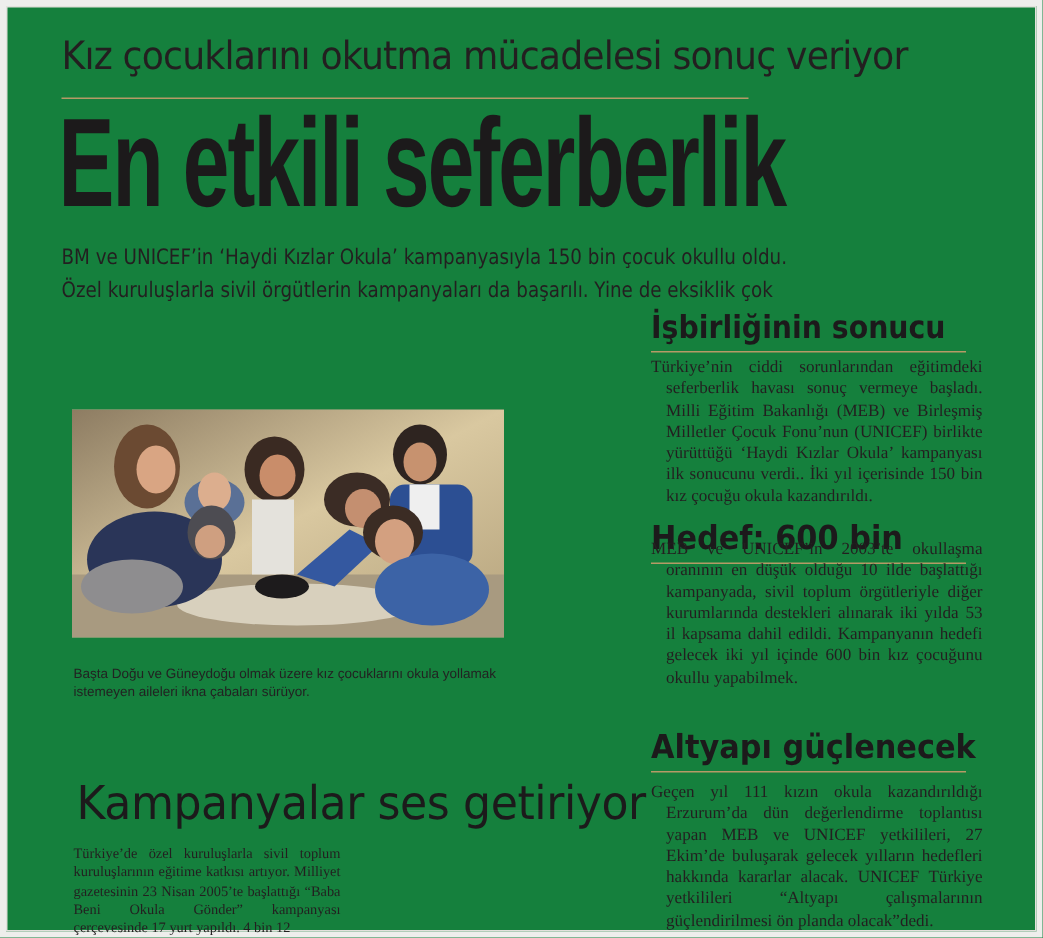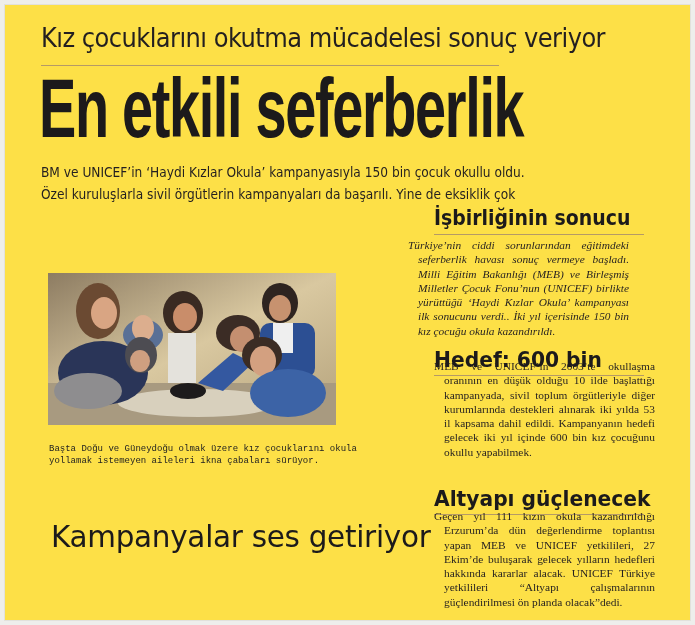--- a/index.html
+++ b/index.html
@@ -1,23 +1,23 @@
 <!DOCTYPE html>
 <html><head>
 <meta charset="utf-8">
 <style>
   html, body { margin:0; padding:0; }
   body { width:695px; height:625px; background:#eeeeec; position:relative; overflow:hidden; font-family:"DejaVu Sans", sans-serif; }
-  .page { position:absolute; left:4px; top:4px; width:687px; height:617px; background:#fde047; border:1px solid #e2e1dc; box-sizing:border-box; }
+  .page { position:absolute; left:4px; top:4px; width:687px; height:617px; background:#15803d; border:1px solid #e2e1dc; box-sizing:border-box; }
   .kicker { position:absolute; left:36px; top:18px; width:460px; font-family:"DejaVu Sans", sans-serif; font-size:26px; color:#231f20; letter-spacing:-0.6px; transform:scaleX(0.93); transform-origin:left top; white-space:nowrap; }
   .kicker-rule { position:absolute; left:36px; top:60px; width:458px; height:1px; background:#b59a66; }
   .headline { position:absolute; left:34px; top:58px; font-family:"Liberation Sans", sans-serif; font-weight:bold; font-size:84px; line-height:90px; color:#1c1a1b; letter-spacing:-2px; transform:scaleX(0.665); transform-origin:left top; white-space:nowrap; }
   .deck { position:absolute; left:36px; top:156px; font-family:"DejaVu Sans", sans-serif; font-size:14.2px; line-height:22px; color:#231f20; transform:scaleX(0.86); transform-origin:left top; white-space:nowrap; }
   .photo { position:absolute; left:43px; top:268px; width:288px; height:152px; overflow:hidden; background:#b9a989; }
-  .caption { position:absolute; left:44px; top:438px; width:320px; font-family:Liberation Mono, monospace; font-size:9px; line-height:12px; color:#222; }
+  .caption { position:absolute; left:44px; top:438px; width:320px; font-family:Liberation Sans, sans-serif; font-size:9px; line-height:12px; color:#222; }
   .section-h { position:absolute; font-family:"DejaVu Sans", sans-serif; font-weight:bold; color:#1c1a1b; white-space:nowrap; transform-origin:left top; }
   .section-rule { position:absolute; height:1px; background:#b59a66; }
   .body-text { position:absolute; font-family:"Liberation Serif", serif; font-size:11.4px; line-height:14.3px; color:#231f20; text-align:justify; }
   .indent { text-indent:-10px; padding-left:10px; }
   .big-h { position:absolute; left:46px; top:513px; font-family:"DejaVu Sans", sans-serif; font-size:31px; color:#1c1a1b; letter-spacing:-0.3px; white-space:nowrap; transform:scaleX(0.95); transform-origin:left top; }
   .col { position:absolute; top:559px; width:178px; font-family:"Liberation Serif", serif; font-size:9.6px; line-height:12.3px; color:#231f20; text-align:justify; }
 </style>
 </head>
 <body>
 
@@ -73,25 +73,26 @@
       <ellipse cx="214" cy="82" rx="20" ry="18" fill="#3b2c24"></ellipse>
       <ellipse cx="215" cy="88" rx="13" ry="15" fill="#d3a080"></ellipse>
       <ellipse cx="240" cy="120" rx="38" ry="24" fill="#3c63a6"></ellipse>
     </svg>
   </div>
 
   <div class="caption">Başta Doğu ve Güneydoğu olmak üzere kız çocuklarını okula yollamak istemeyen aileleri ikna çabaları sürüyor.</div>
 
   <div class="section-h" style="left:429px; top:201px; font-size:21px; transform:scaleX(0.9);">İşbirliğinin sonucu</div>
   <div class="section-rule" style="left:429px; top:229px; width:210px;"></div>
-  <div class="body-text indent" style="left:403px; top:233px; width:211px;font-style:italic;">Türkiye’nin ciddi sorunlarından eğitimdeki seferberlik havası sonuç vermeye başladı. Milli Eğitim Bakanlığı (MEB) ve Birleşmiş Milletler Çocuk Fonu’nun (UNICEF) birlikte yürüttüğü ‘Haydi Kızlar Okula’ kampanyası ilk sonucunu verdi.. İki yıl içerisinde 150 bin kız çocuğu okula kazandırıldı.</div>
+  <div class="body-text indent" style="left:429px; top:233px; width:211px;">Türkiye’nin ciddi sorunlarından eğitimdeki seferberlik havası sonuç vermeye başladı. Milli Eğitim Bakanlığı (MEB) ve Birleşmiş Milletler Çocuk Fonu’nun (UNICEF) birlikte yürüttüğü ‘Haydi Kızlar Okula’ kampanyası ilk sonucunu verdi.. İki yıl içerisinde 150 bin kız çocuğu okula kazandırıldı.</div>
 
   <div class="section-h" style="left:429px; top:342px; font-size:22px; transform:scaleX(0.92);">Hedef: 600 bin</div>
   <div class="section-rule" style="left:429px; top:370px; width:210px;"></div>
   <div class="body-text indent" style="left:429px; top:354px; width:211px;">MEB ve UNICEF’in 2003’te okullaşma oranının en düşük olduğu 10 ilde başlattığı kampanyada, sivil toplum örgütleriyle diğer kurumlarında destekleri alınarak iki yılda 53 il kapsama dahil edildi. Kampanyanın hedefi gelecek iki yıl içinde 600 bin kız çocuğunu okullu yapabilmek.</div>
 
   <div class="section-h" style="left:429px; top:481px; font-size:22px; transform:scaleX(0.92);">Altyapı güçlenecek</div>
   <div class="section-rule" style="left:429px; top:509px; width:210px;"></div>
-  <div class="body-text indent" style="left:429px; top:504px; width:211px;">Geçen yıl 111 kızın okula kazandırıldığı Erzurum’da dün değerlendirme toplantısı yapan MEB ve UNICEF yetkilileri, 27 Ekim’de buluşarak gelecek yılların hedefleri hakkında kararlar alacak. UNICEF Türkiye yetkilileri “Altyapı çalışmalarının güçlendirilmesi ön planda olacak”dedi.</div>
+  <div class="body-text indent" style="left:429px; top:516px; width:211px;">Geçen yıl 111 kızın okula kazandırıldığı Erzurum’da dün değerlendirme toplantısı yapan MEB ve UNICEF yetkilileri, 27 Ekim’de buluşarak gelecek yılların hedefleri hakkında kararlar alacak. UNICEF Türkiye yetkilileri “Altyapı çalışmalarının güçlendirilmesi ön planda olacak”dedi.</div>
 
   <div class="big-h">Kampanyalar ses getiriyor</div>
+  <div class="col" style="left:44px;">Türkiye’de özel kuruluşlarla sivil toplum kuruluşlarının eğitime katkısı artıyor. Milliyet gazetesinin 23 Nisan 2005’te başlattığı “Baba Beni Okula Gönder” kampanyası çerçevesinde 17 yurt yapıldı. 4 bin 12</div>
 
 </div>
 
 </body></html>

